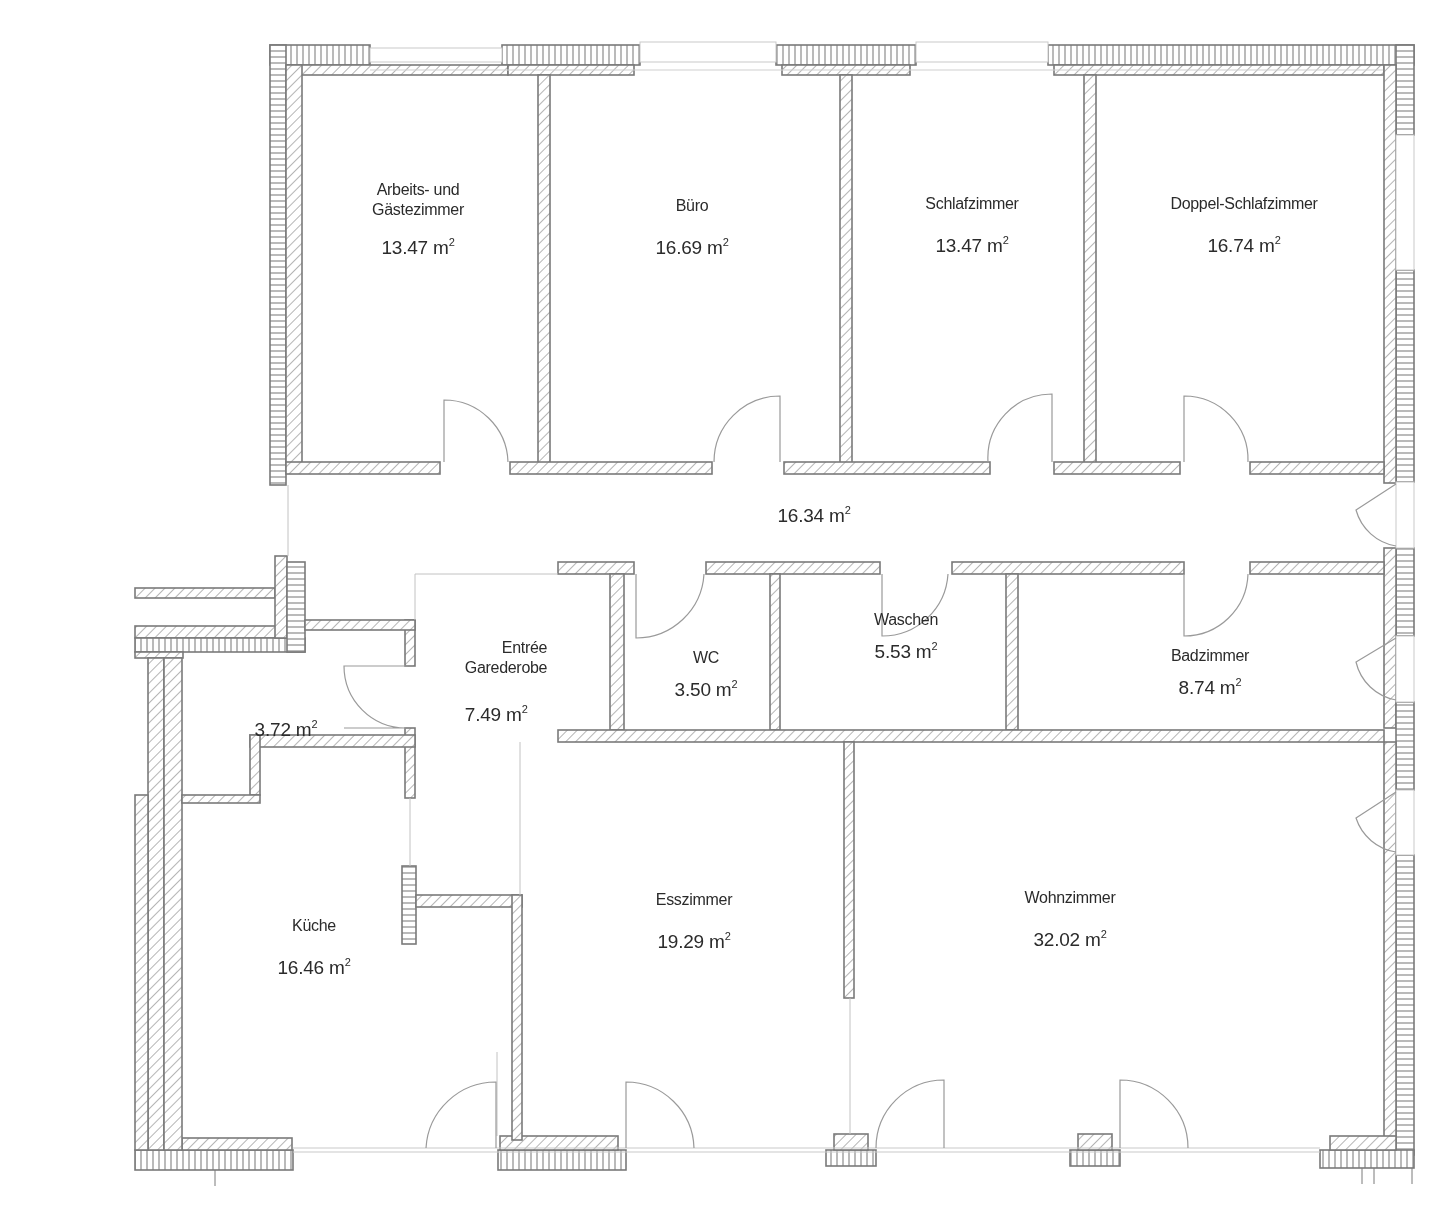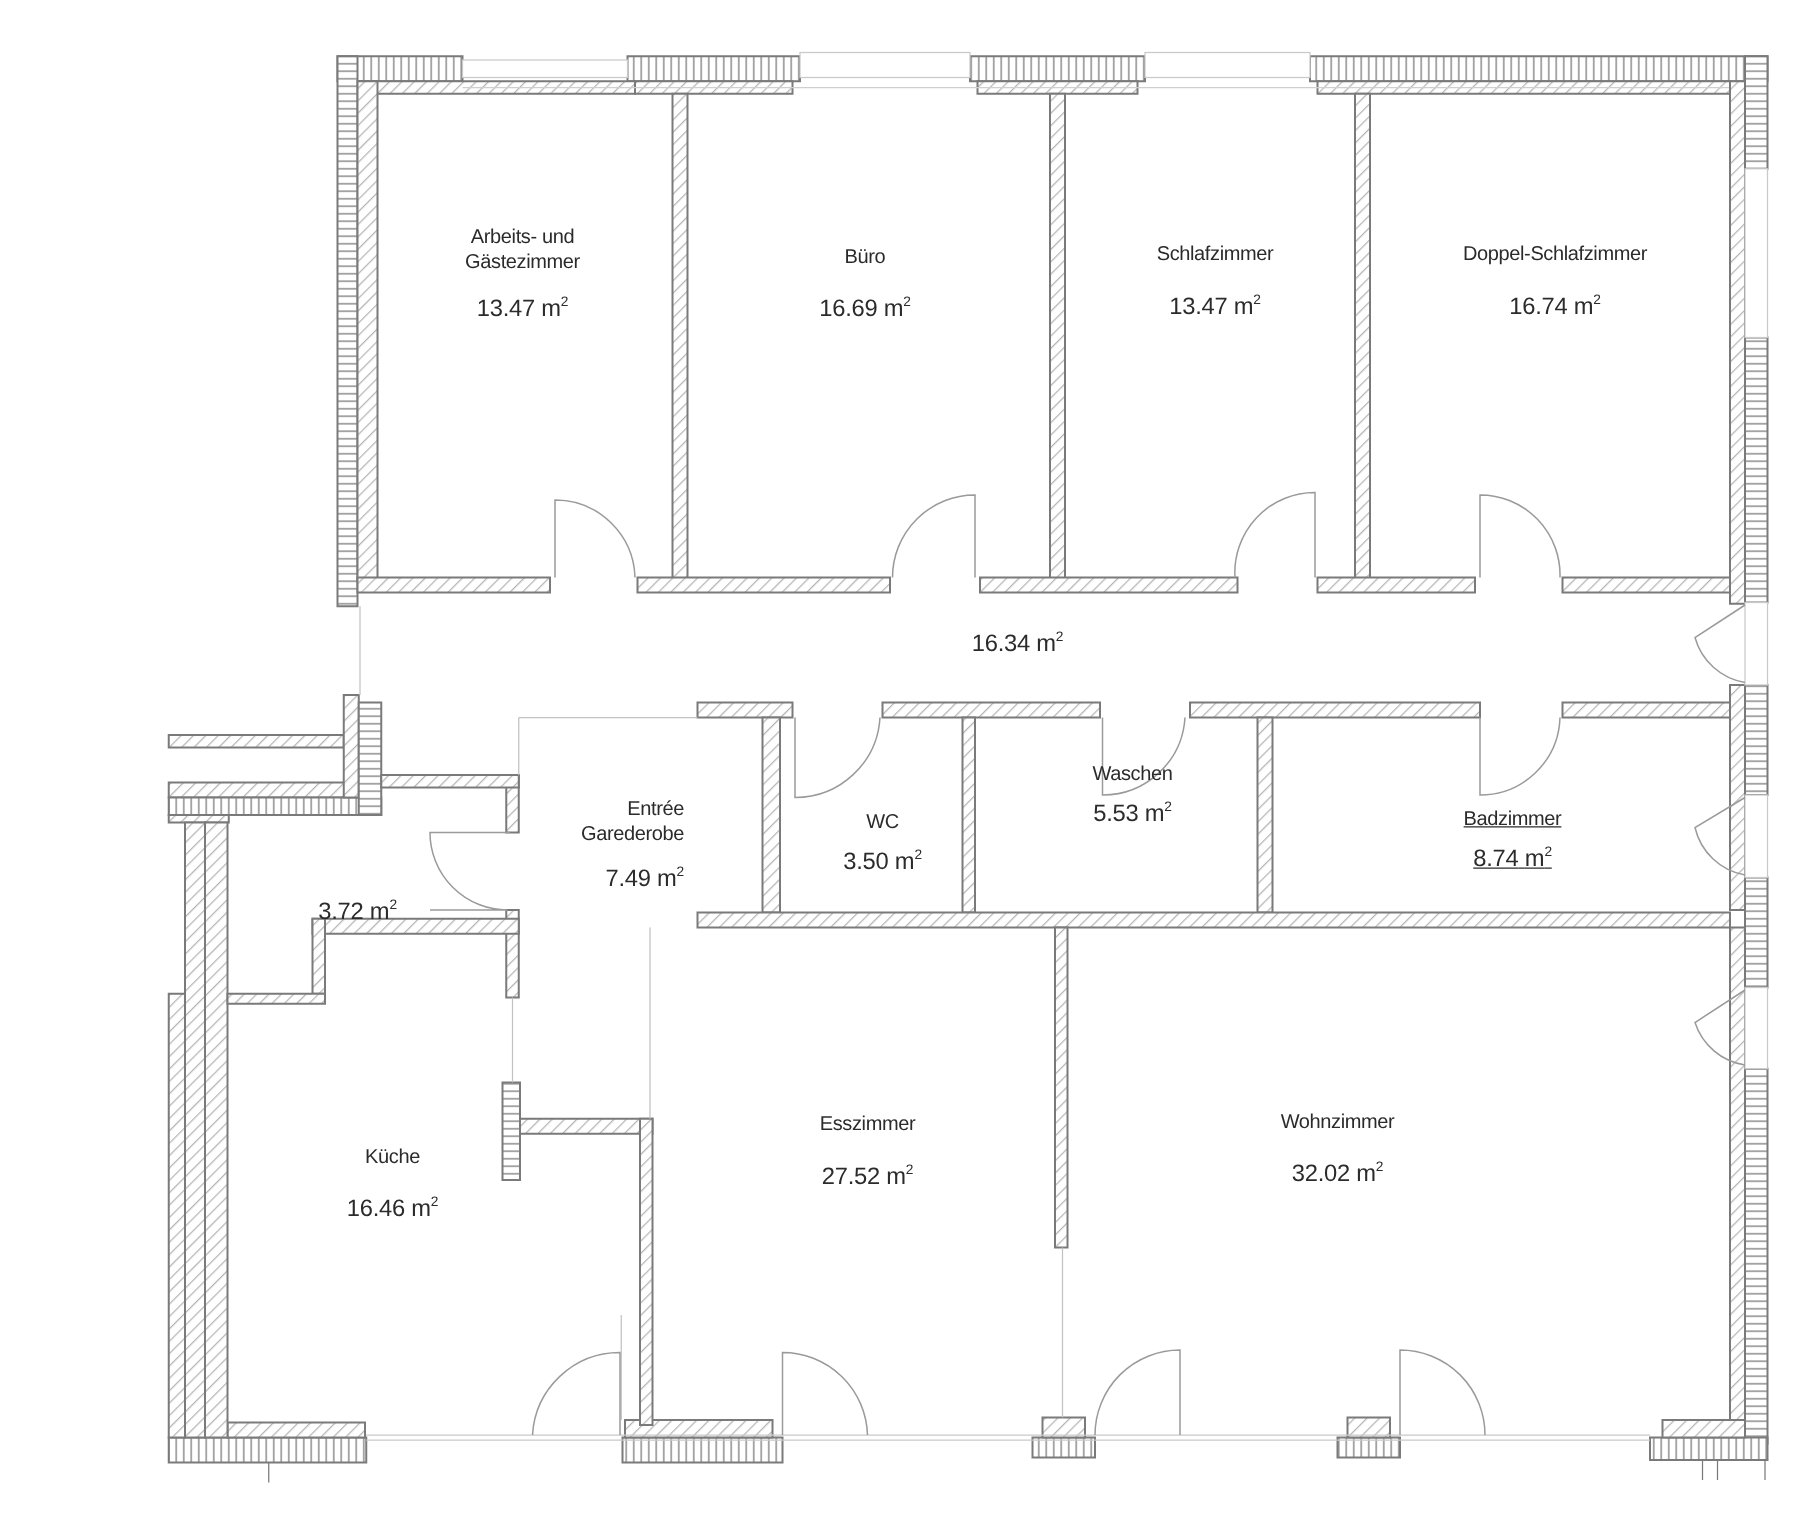--- a/index.html
+++ b/index.html
@@ -188,45 +188,45 @@
     <div class="area"><span>16.34</span> <span>m</span><sup>2</sup></div>
   </div>
 
   <div class="label noname" style="left:286px; top:684px;margin-top:28px;">
     <div class="area"><span>3.72</span> <span>m</span><sup>2</sup></div>
   </div>
 
   <div class="label" style="left:506px; top:638px; text-align:left;">
     <div class="name" style="text-align:right;">Entrée</div>
     <div class="name" style="text-align:left;">Garederobe</div>
-    <div class="area" style="margin-top:8px; text-align:right;"><span>7.49</span> <span>m</span><sup>2</sup></div>
+    <div class="area" style="margin-top:19px; text-align:left;"><span>7.49</span> <span>m</span><sup>2</sup></div>
   </div>
 
   <div class="label" style="left:706px; top:648px;">
     <div class="name">WC</div>
     <div class="area" style="margin-top:4px;"><span>3.50</span> <span>m</span><sup>2</sup></div>
   </div>
 
   <div class="label" style="left:906px; top:610px;">
     <div class="name">Waschen</div>
     <div class="area" style="margin-top:4px;"><span>5.53</span> <span>m</span><sup>2</sup></div>
   </div>
 
-  <div class="label" style="left:1210px; top:646px;text-decoration:underline;">
+  <div class="label" style="left:1210px; top:646px;">
     <div class="name">Badzimmer</div>
     <div class="area" style="margin-top:4px;"><span>8.74</span> <span>m</span><sup>2</sup></div>
   </div>
 
   <div class="label" style="left:314px; top:892px;margin-top:24px;">
     <div class="name">Küche</div>
     <div class="area"><span>16.46</span> <span>m</span><sup>2</sup></div>
   </div>
 
   <div class="label" style="left:694px; top:890px;">
     <div class="name">Esszimmer</div>
-    <div class="area"><span>27.52</span> <span>m</span><sup>2</sup></div>
+    <div class="area"><span>19.29</span> <span>m</span><sup>2</sup></div>
   </div>
 
   <div class="label" style="left:1070px; top:888px;">
     <div class="name">Wohnzimmer</div>
     <div class="area"><span>32.02</span> <span>m</span><sup>2</sup></div>
   </div>
 </div>
 
 </body></html>

